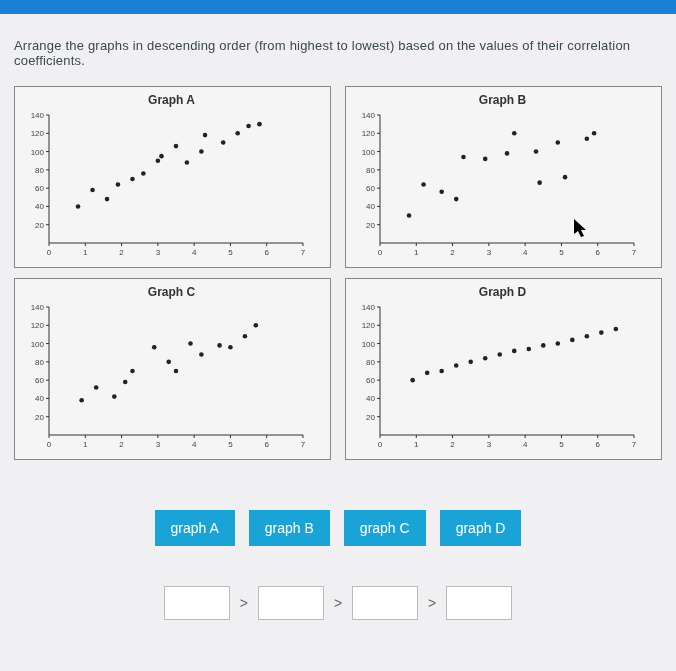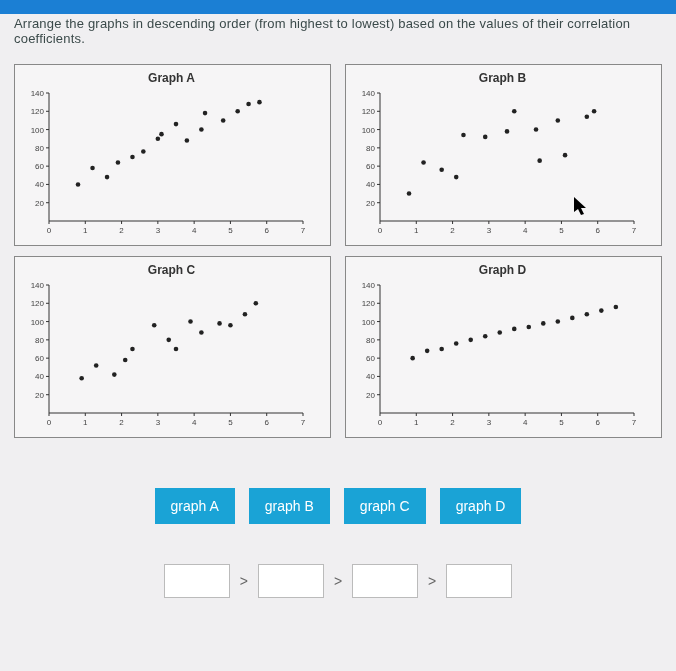--- a/index.html
+++ b/index.html
@@ -1,18 +1,18 @@
 <!DOCTYPE html>
 <html><head>
 <meta charset="utf-8">
 <style>
   * { box-sizing: border-box; margin: 0; padding: 0; }
   body { background: #f0eff1; font-family: Arial, sans-serif; width: 676px; height: 671px; position: relative; }
   .topbar { height: 14px; background: #1b7fd4; width: 100%; }
-  .page { padding: 2px 14px 0 14px; }
+  .page { padding: 24px 14px 0 14px; }
   .instruction { font-size: 13px; color: #3b4a4a; margin-bottom: 18px; letter-spacing: 0.2px; }
   .charts-grid { display: grid; grid-template-columns: 1fr 1fr; gap: 10px 14px; margin-bottom: 50px; }
   .chart-box { background: #f6f5f6; border: 1px solid #888; position: relative; padding: 6px 6px 6px 4px; }
   .chart-box svg { display: block; }
   .chart-title { text-align: center; font-weight: bold; font-size: 12px; color: #333; margin-bottom: 4px; }
   .tiles-row { display: flex; justify-content: center; gap: 14px; margin-bottom: 40px; }
   .tile { background: #1aa3d6; color: #fff; padding: 10px 16px; font-size: 14px; cursor: move; border: none; min-width: 70px; text-align: center; }
   .slots-row { display: flex; justify-content: center; align-items: center; gap: 10px; }
   .slot { width: 66px; height: 34px; background: #fff; border: 1px solid #bbb; }
   .gt { color: #666; font-size: 14px; }

